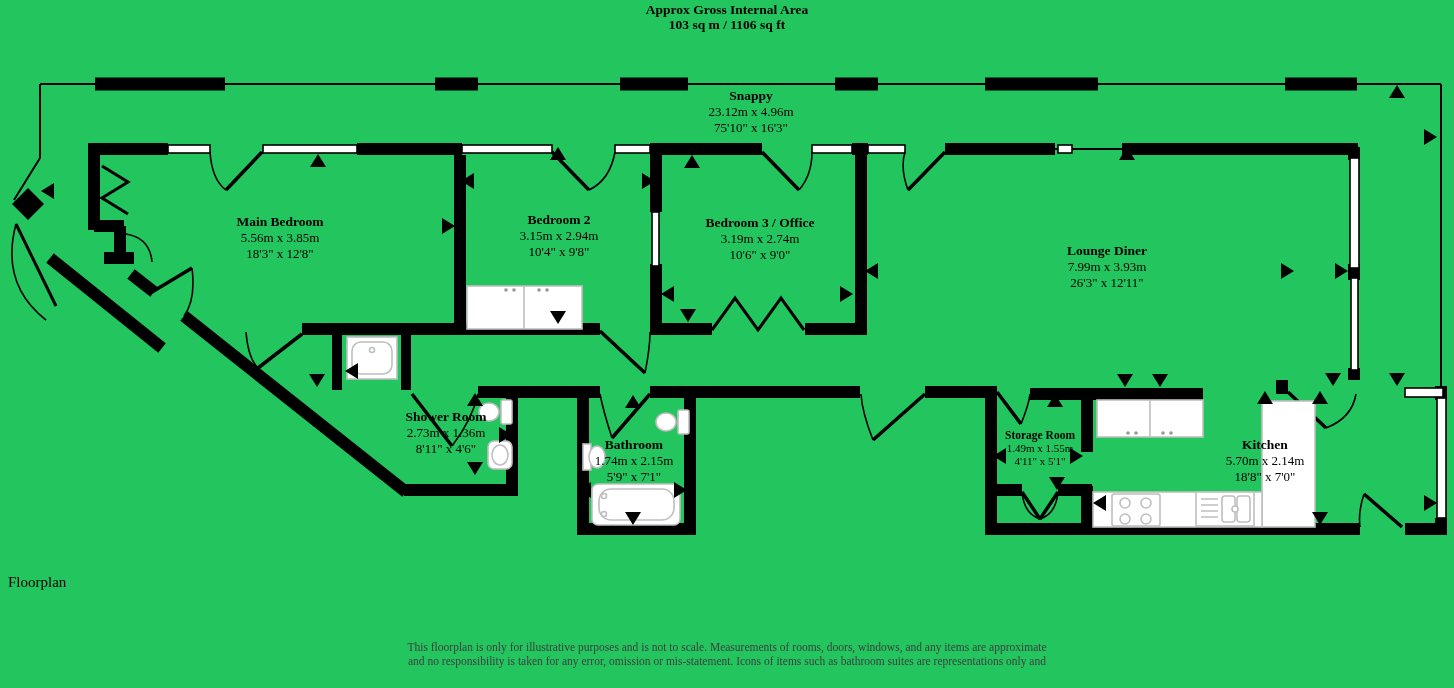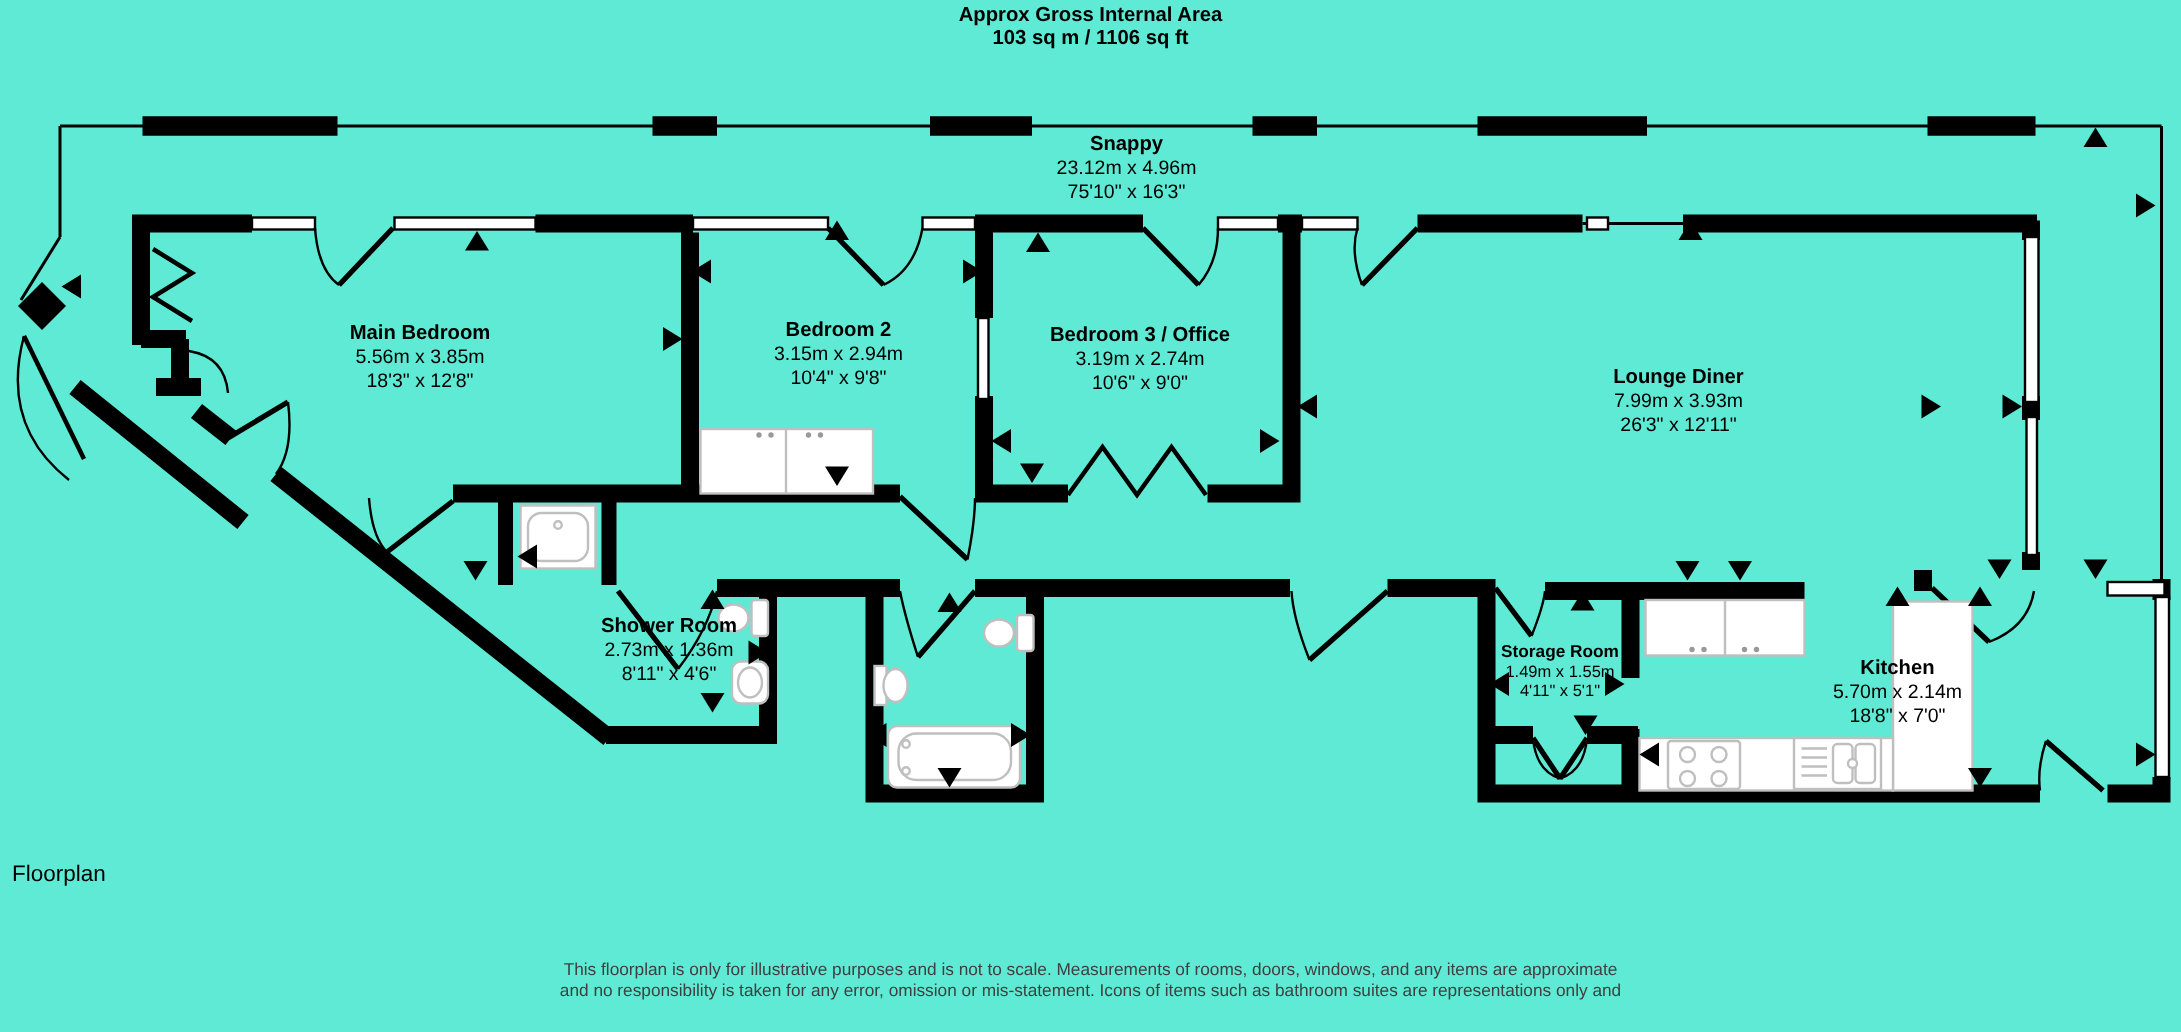--- a/index.html
+++ b/index.html
@@ -1,18 +1,18 @@
 <!DOCTYPE html>
 <html><head>
 <meta charset="utf-8">
 <style>
   html,body{margin:0;padding:0;background:#fff;}
   #floorplan-page{
-    position:relative;width:1454px;height:688px;background:#5eead4;
-    font-family:Liberation Sans, sans-serif;color:#000;overflow:hidden;
+    position:relative;width:1454px;height:688px;background:#22c55e;
+    font-family:Liberation Serif, serif;color:#000;overflow:hidden;
   }
   svg{position:absolute;left:0;top:0;}
   .room-label{
     position:absolute;transform:translateX(-50%);text-align:center;
     line-height:16px;font-size:13px;white-space:nowrap;
   }
   .room-label .rname{font-weight:bold;font-size:13.5px;}
   .room-label.small{font-size:11px;line-height:13px;}
   .room-label.small .rname{font-size:11.5px;}
   #area-header{
@@ -232,32 +232,37 @@
     <div>3.15m x 2.94m</div>
     <div>10'4" x 9'8"</div>
   </div>
 
   <div class="room-label" style="left:760px;top:215px;">
     <div class="rname">Bedroom 3 / Office</div>
     <div>3.19m x 2.74m</div>
     <div>10'6" x 9'0"</div>
   </div>
 
-  <div class="room-label" style="left:1107px;top:243px;margin-left:12px;">
+  <div class="room-label" style="left:1107px;top:243px;">
     <div class="rname">Lounge Diner</div>
     <div>7.99m x 3.93m</div>
     <div>26'3" x 12'11"</div>
   </div>
 
   <div class="room-label" style="left:446px;top:409px;text-align:center;">
     <div class="rname">Shower Room</div>
     <div>2.73m x 1.36m</div>
     <div>8'11" x 4'6"</div>
   </div>
 
+  <div class="room-label" style="left:634px;top:437px;">
+    <div class="rname">Bathroom</div>
+    <div>1.74m x 2.15m</div>
+    <div>5'9" x 7'1"</div>
+  </div>
 
   <div class="room-label small" style="left:1040px;top:429px;">
     <div class="rname">Storage Room</div>
     <div>1.49m x 1.55m</div>
     <div>4'11" x 5'1"</div>
   </div>
 
   <div class="room-label" style="left:1265px;top:437px;">
     <div class="rname">Kitchen</div>
     <div>5.70m x 2.14m</div>

